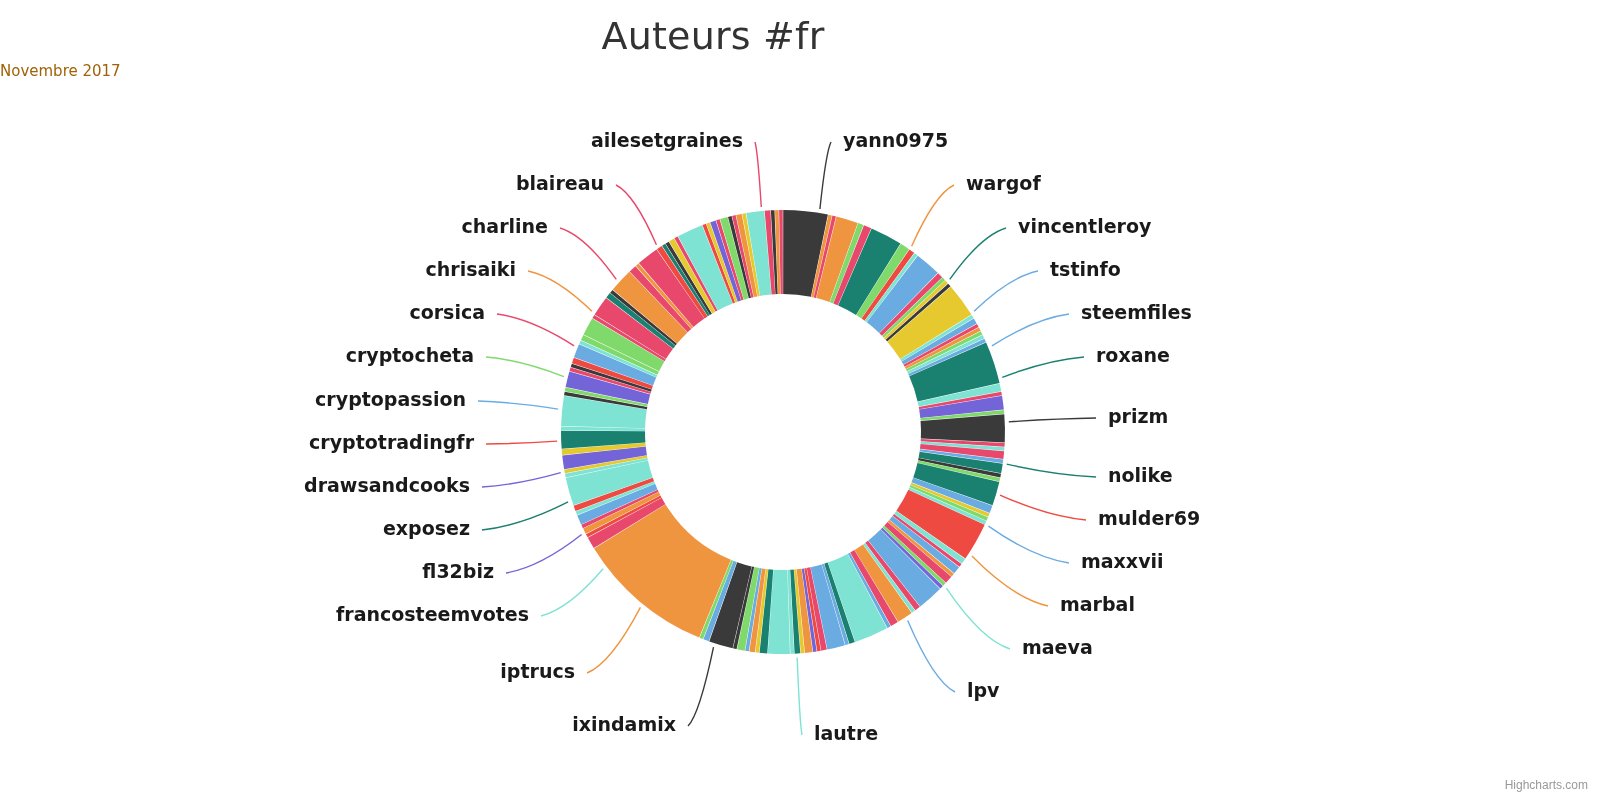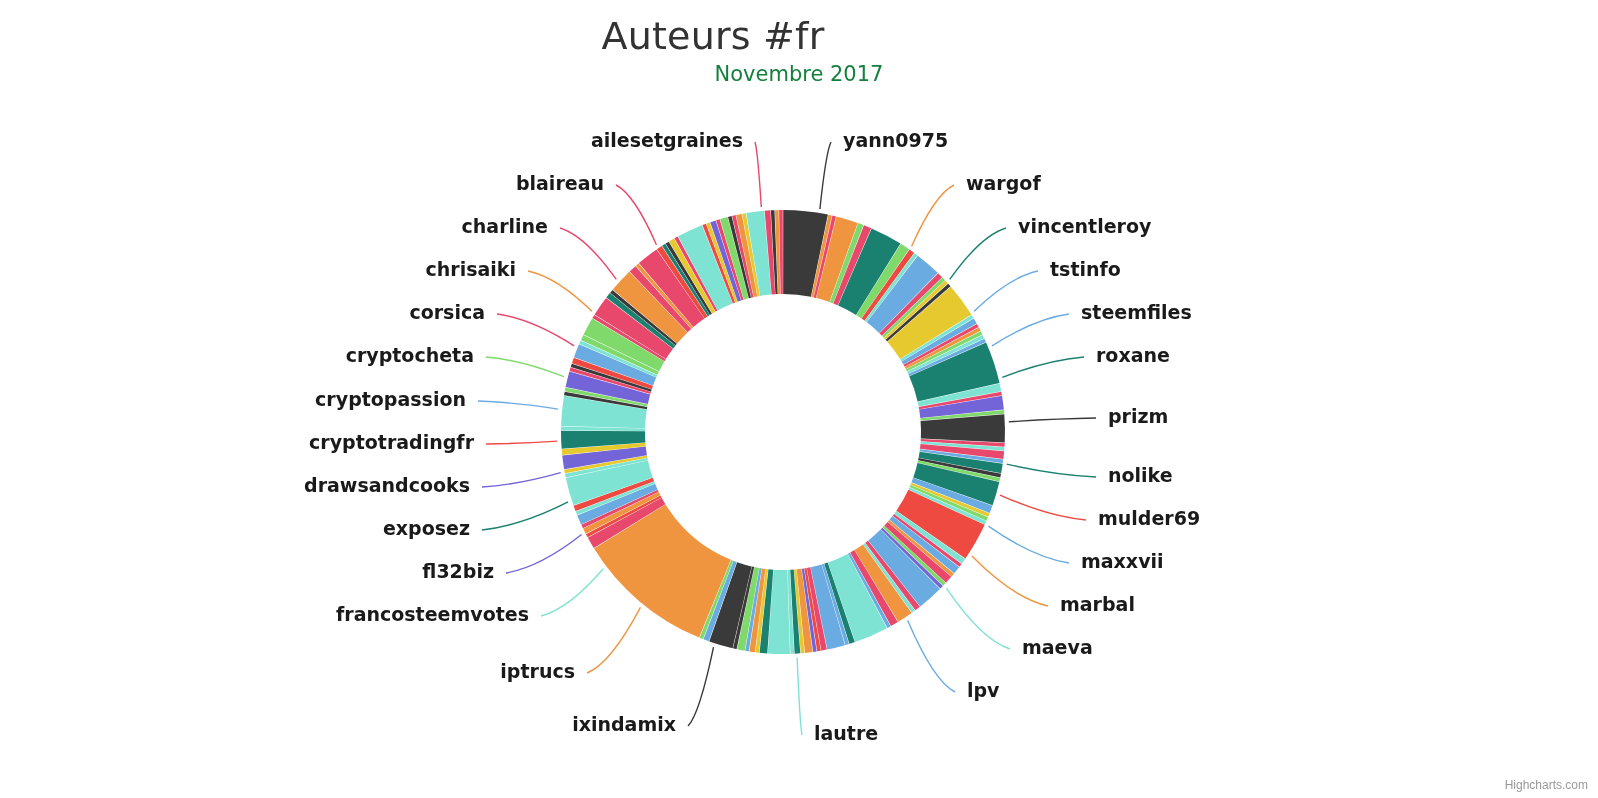--- a/index.html
+++ b/index.html
@@ -24,24 +24,23 @@
     font-size: 38px;
     font-weight: 400;
     color: #333333;
     letter-spacing: 0.2px;
   }
   #chart-subtitle {
     position: absolute;
     top: 62px;
     left: 0;
     width: 1598px;
-    text-align: center;
-    font-size: 21px;
+    font-size: 15px;
     font-weight: 400;
-    color: #15803d;
+    color: #a16207;
   }
   #credits {
     position: absolute;
     right: 10px;
     bottom: 6px;
     font-size: 12px;
     color: #999999;
     font-family: "Liberation Sans", sans-serif;
   }
   #plot-svg {

